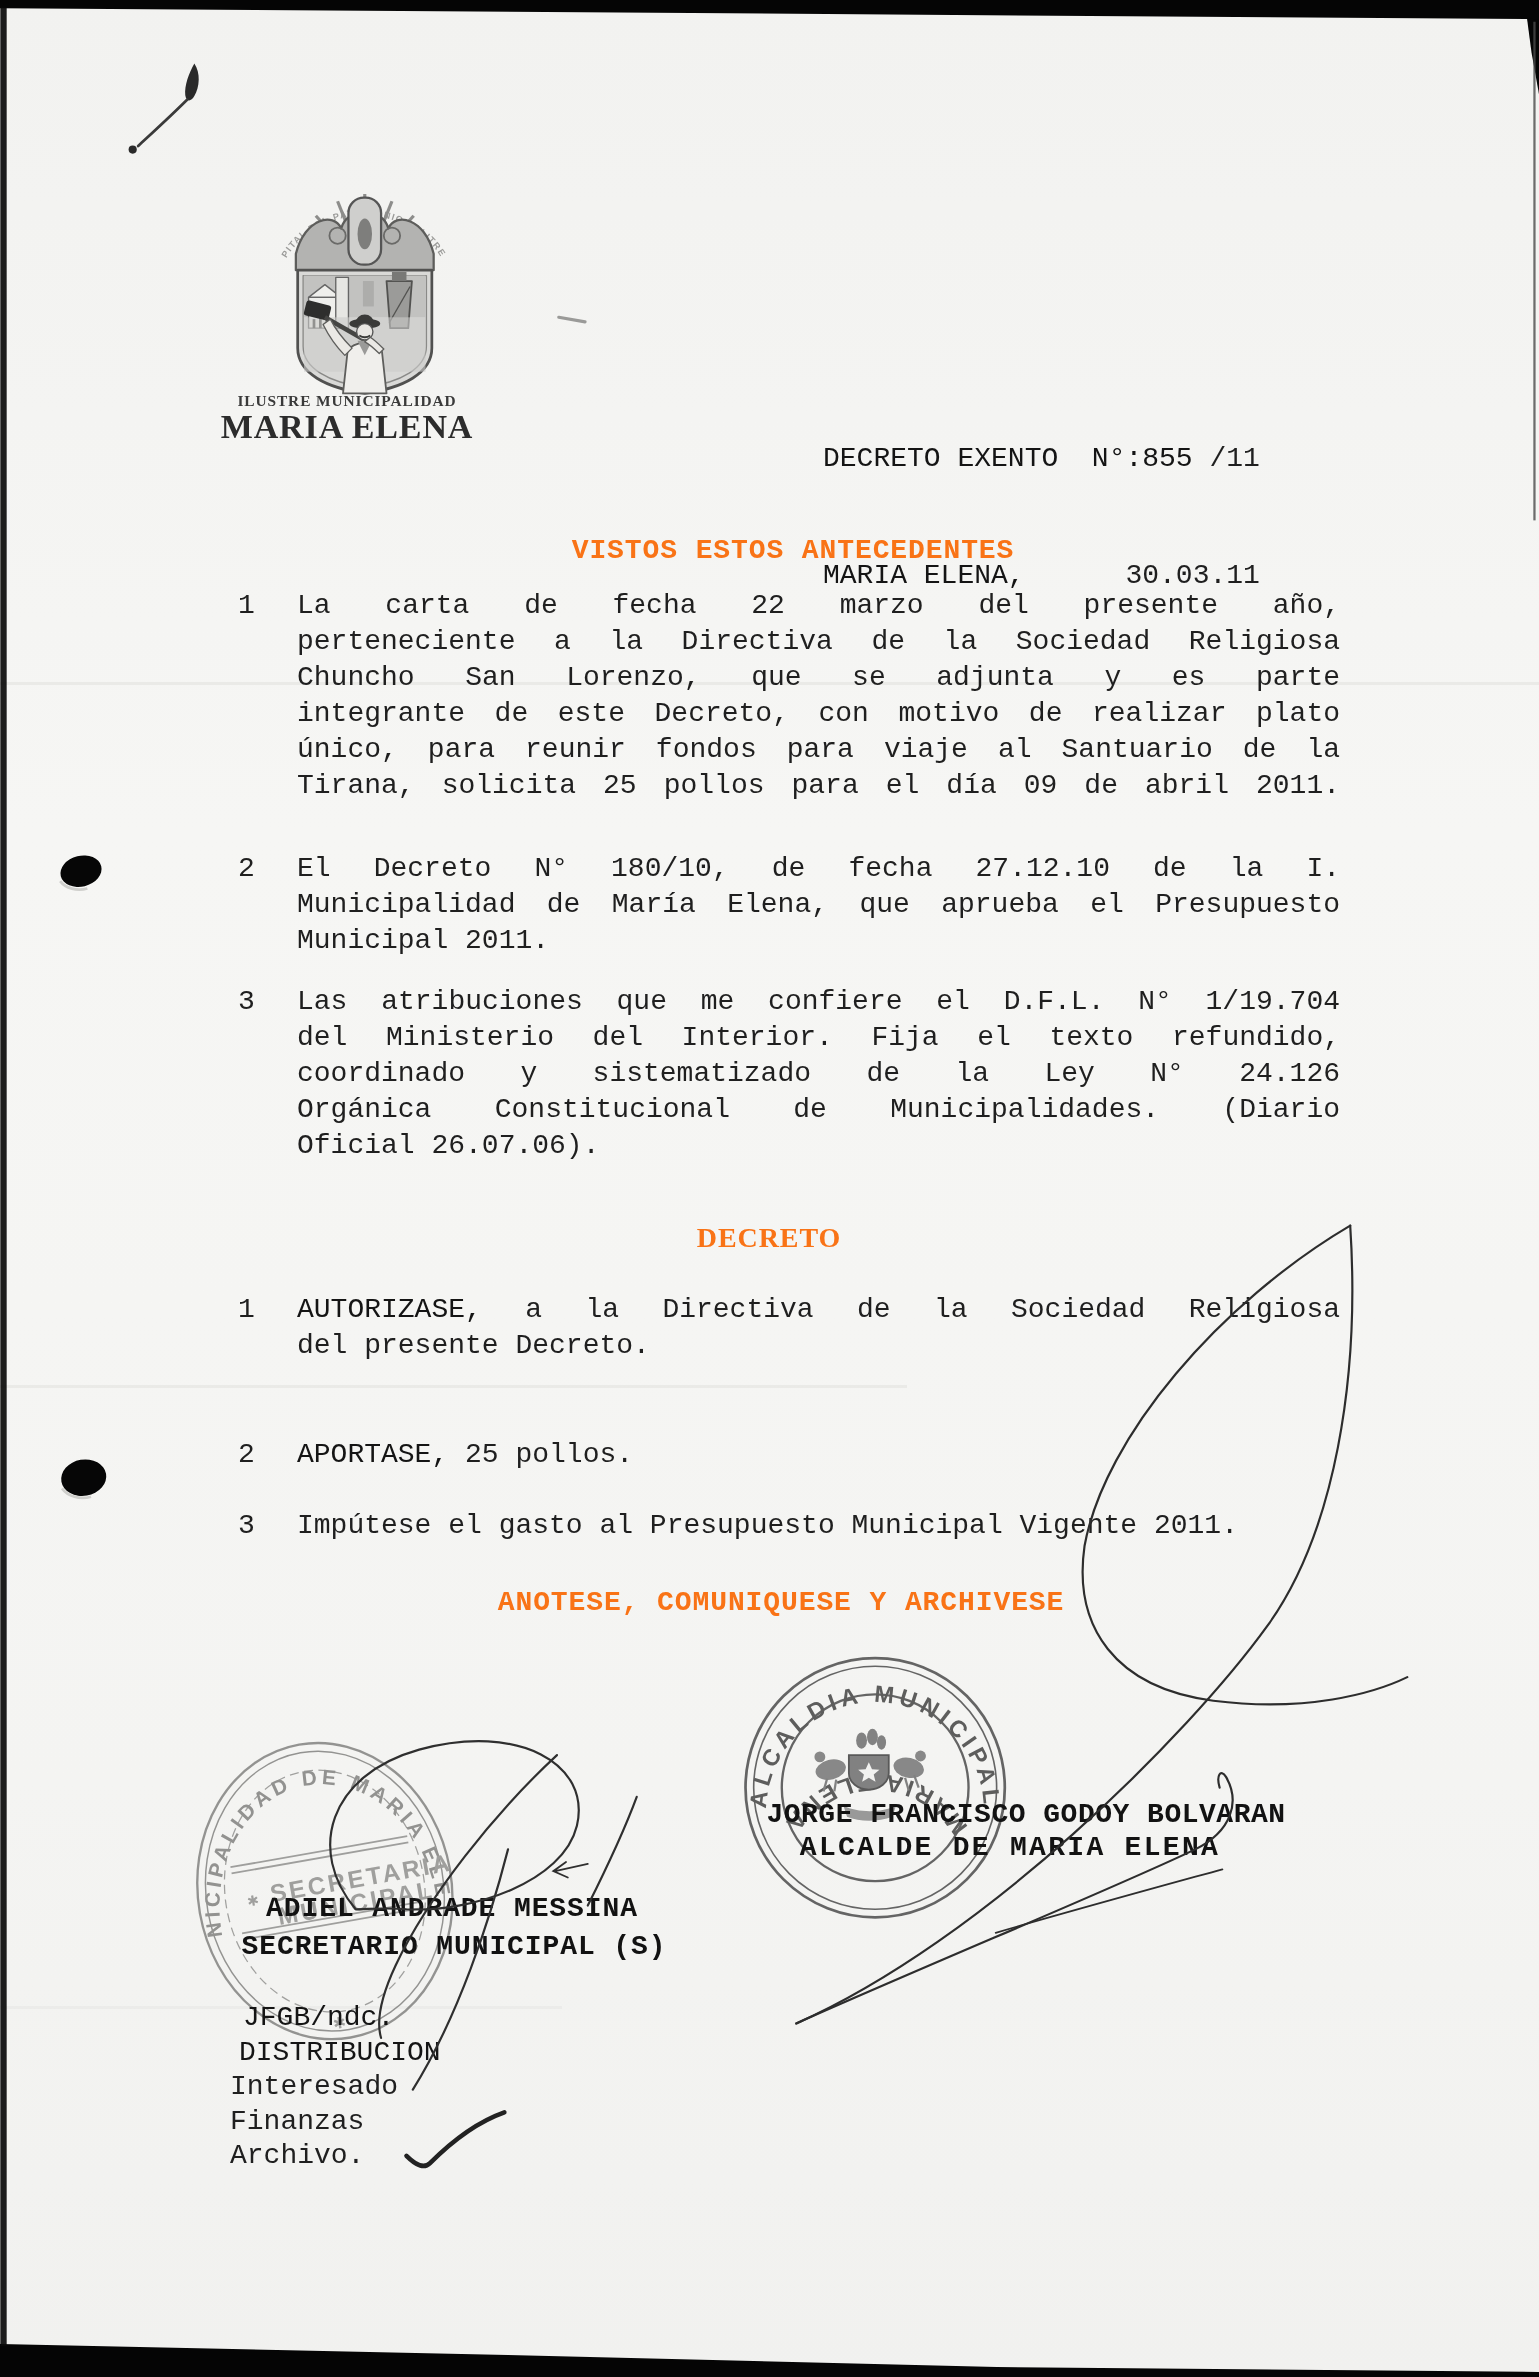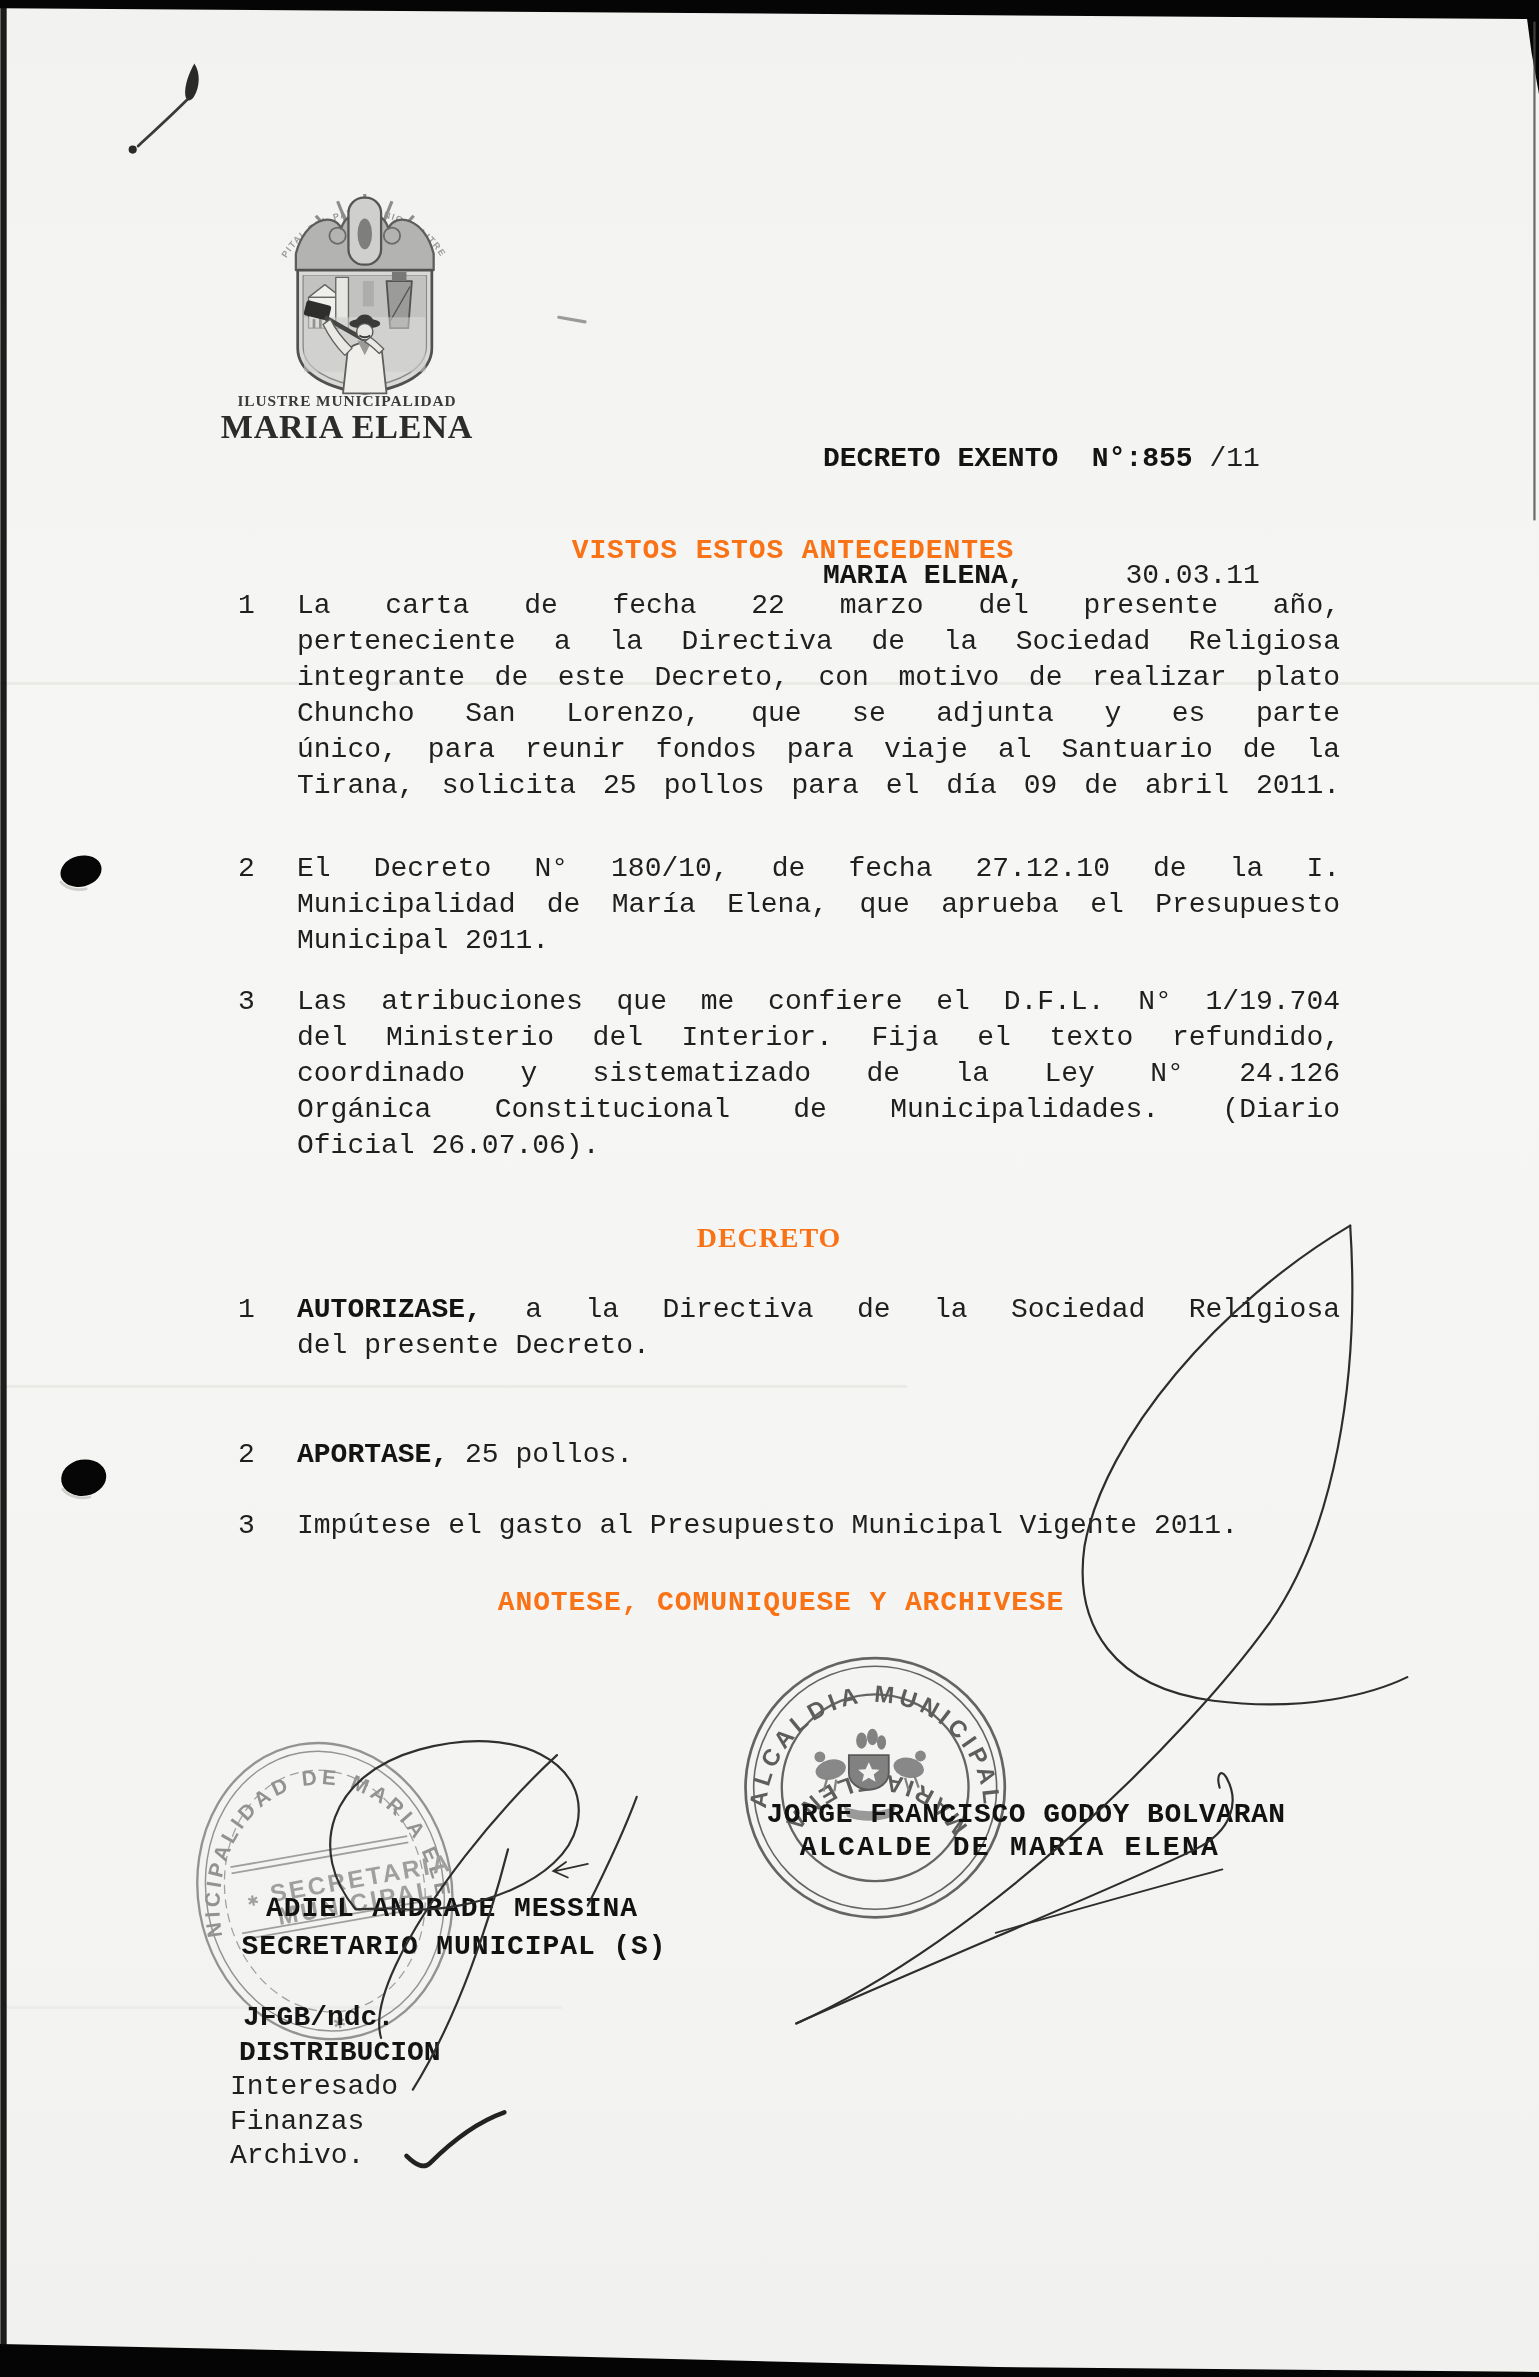--- a/index.html
+++ b/index.html
@@ -2,21 +2,21 @@
 <html style="font-size:14.5px"><head>
 <meta charset="utf-8">
 <style>
   html,body{margin:0;padding:0;background:#000;}
   #page{position:relative;width:1540px;height:2377px;background:#050505;overflow:hidden;
         font-family:"Liberation Mono","DejaVu Sans Mono",monospace;color:#1f1f1f;}
   #paper{position:absolute;inset:0;
         clip-path:polygon(0px 8.2px,1527px 19px,1540px 22px,1540px 2372px,997px 2367px,508px 2355px,0px 2344px);
         background:linear-gradient(180deg,#f2f2f0 0%,#f6f6f4 35%,#f4f4f2 75%,#f1f1ef 100%);}
   .crease{position:absolute;height:2.7px;background:#e0e0dd;opacity:.55;}
-  .b{font-weight:bold;color:#141414;}
+  .b{font-weight:normal;color:#141414;}
   
   .tl{height:36px;line-height:36px;font-size:28px;white-space:normal;}
   .tl.j{text-align:justify;text-align-last:justify;}
   .pblock{position:absolute;left:297px;width:1043px;}
   .pnum{position:absolute;left:238px;width:40px;font-size:28px;line-height:36px;}
   .ctitle{position:absolute;transform:translateX(-50%);font-size:28px;font-weight:bold;color:#f97316;
           white-space:pre;letter-spacing:0.9px;line-height:36px;}
   #header-block{position:absolute;left:823px;top:361px;font-size:28px;line-height:39px;white-space:pre;}
   .sig-line{position:absolute;transform:translateX(-50%);font-size:28px;font-weight:bold;color:#121212;white-space:pre;}
   .foot{position:absolute;font-size:28px;line-height:36px;white-space:pre;}
@@ -157,22 +157,22 @@
     <div><span class="b">DECRETO EXENTO  N°:855</span><span> /11</span></div>
     <div><span class="b">MARIA ELENA,</span><span>      30.03.11</span></div>
   </div>
 
   <div class="ctitle" style="left:793px;top:533px;">VISTOS ESTOS ANTECEDENTES</div>
   <div id="vistos-items">
       <div class="pnum" style="top: 588px;">1</div>
       <div class="pblock" style="top: 588px;">
         <div class="tl j">La carta de fecha 22 marzo del presente año,</div>
         <div class="tl j">perteneciente a la Directiva de la Sociedad Religiosa</div>
+        <div class="tl j">Chuncho San Lorenzo, que se adjunta y es parte</div>
         <div class="tl j">integrante de este Decreto, con motivo de realizar plato</div>
-        <div class="tl j">Chuncho San Lorenzo, que se adjunta y es parte</div>
         <div class="tl j">único, para reunir fondos para viaje al Santuario de la</div>
         <div class="tl j">Tirana, solicita 25 pollos para el día 09 de abril 2011.</div>
       </div>
       <div class="pnum" style="top: 851px;">2</div>
       <div class="pblock" style="top: 851px;">
         <div class="tl j">El Decreto N° 180/10, de fecha 27.12.10 de la I.</div>
         <div class="tl j">Municipalidad de María Elena, que aprueba el Presupuesto</div>
         <div class="tl">Municipal 2011.</div>
       </div>
       <div class="pnum" style="top: 984px;">3</div>

